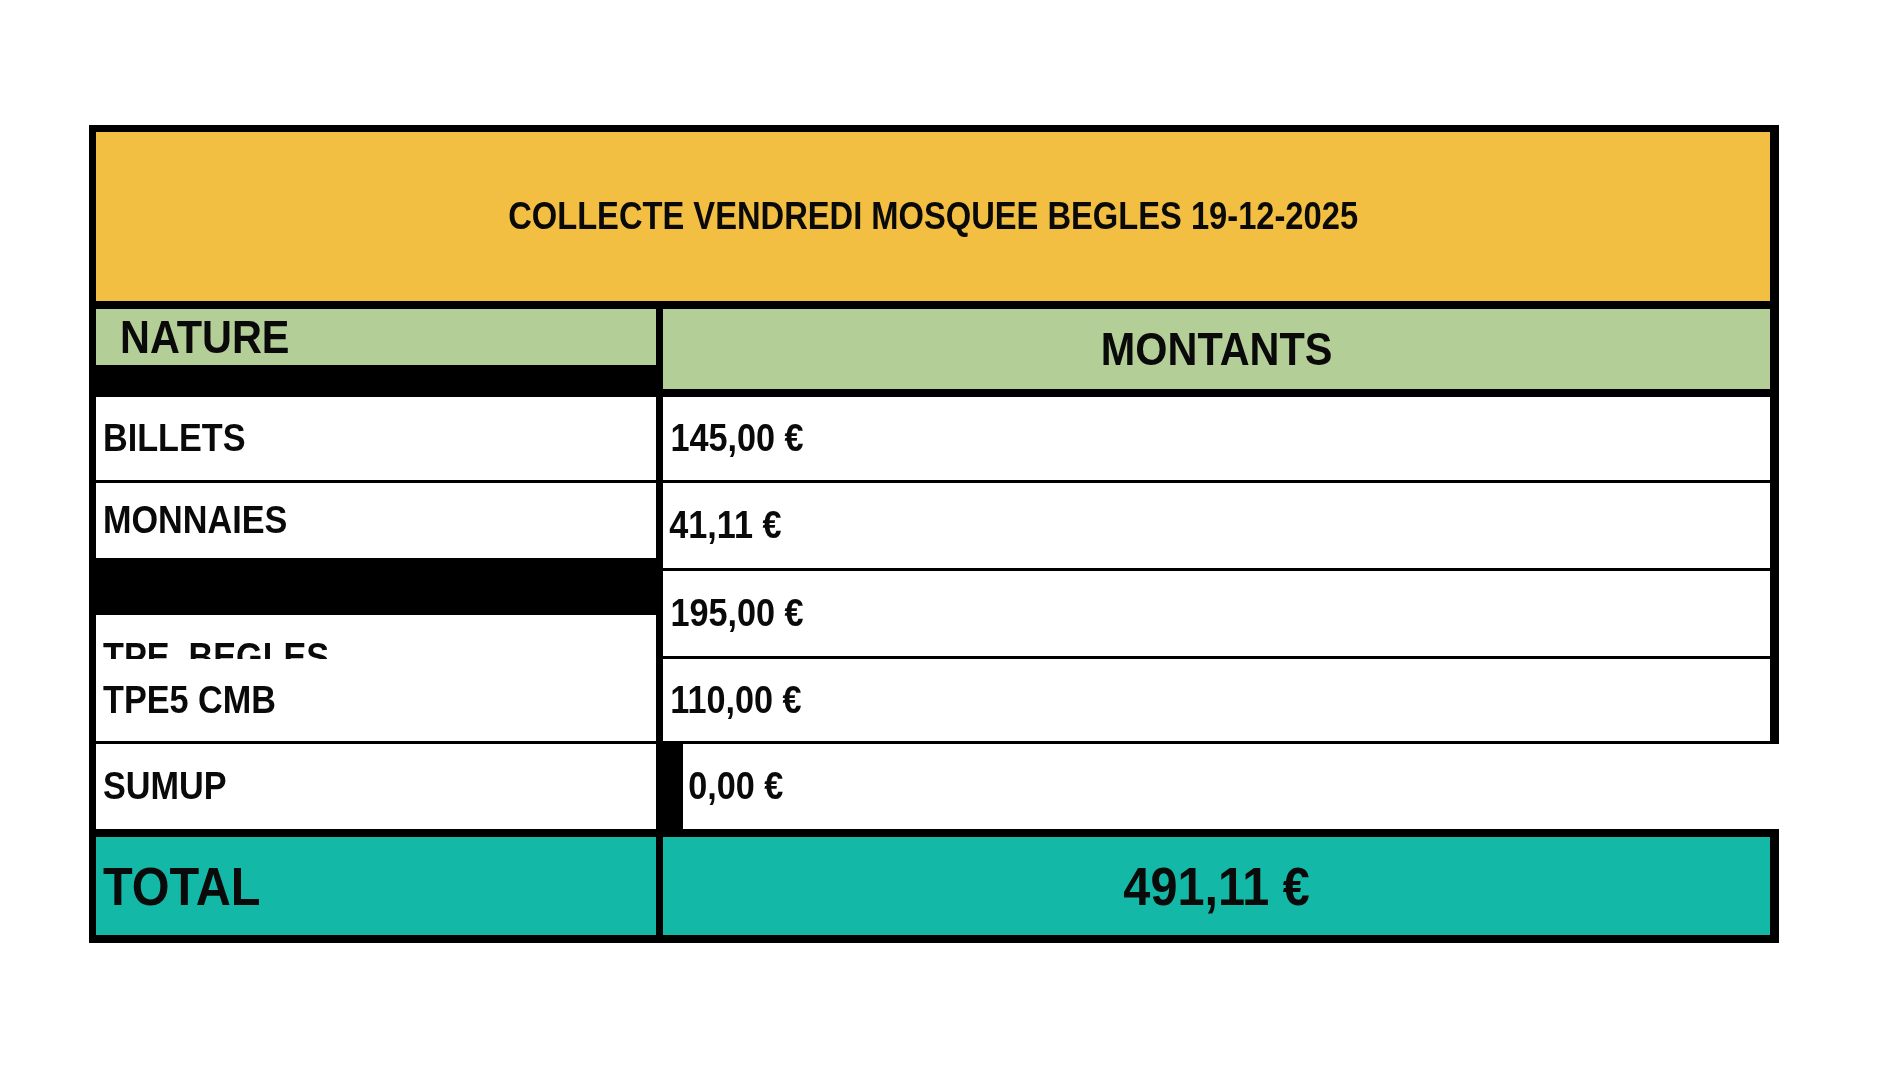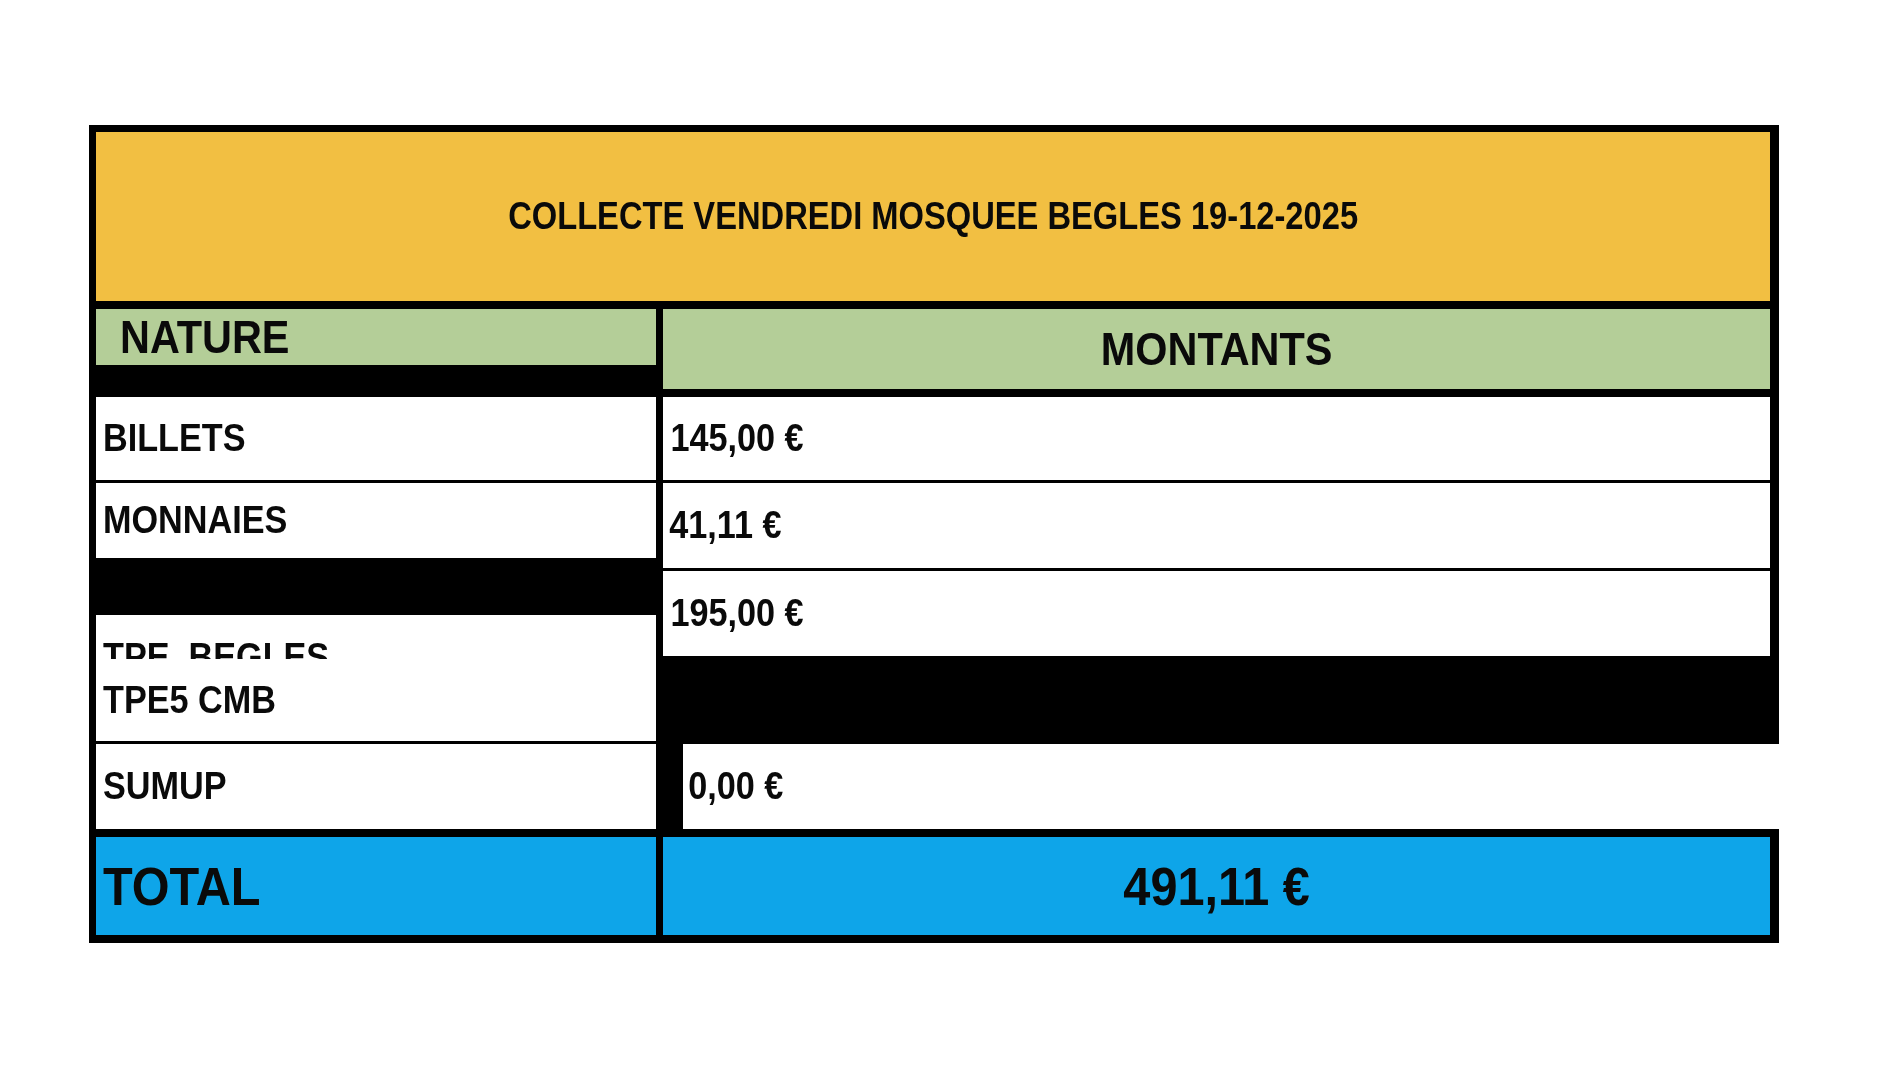--- a/index.html
+++ b/index.html
@@ -10,21 +10,21 @@
   .cell { position:absolute; box-sizing:border-box; display:flex; align-items:center; font-weight:bold; }
   .title { left:7px; top:7px; width:1674px; height:169px; background:#F2BF42;
            justify-content:center; font-size:38px; letter-spacing:0px; }
   .title span { transform:scaleX(0.86); display:inline-block; white-space:nowrap; }
   .hdr { background:#B4CE98; font-size:46px; }
   .hdr-left { left:7px; top:184px; width:560px; height:56px; padding-left:24px; }
   .hdr-right { left:574px; top:184px; width:1107px; height:80px; justify-content:center; }
   .row-left, .row-right { background:#ffffff; font-size:38px; }
   .row-left { left:7px; width:560px; padding-left:7px; }
   .row-right { left:574px; width:1107px; justify-content:flex-start; }
-  .tot { background:#0ea5e9; font-size:54px; }
+  .tot { background:#14b8a6; font-size:54px; }
   .tot-left { left:7px; top:712px; width:560px; height:98px; padding-left:7px; }
   .tot-right { left:574px; top:712px; width:1107px; height:98px; justify-content:center; }
   .sq { display:inline-block; transform:scaleX(0.9); transform-origin:left center; white-space:pre; }
   .sqc { display:inline-block; transform:scaleX(0.9); white-space:pre; }
 </style>
 </head>
 <body>
 
 <div class="table">
   <div class="cell title">
@@ -55,20 +55,23 @@
   <div class="cell row-left" style="top:446px;height:85px;margin-top:44px;">
     <span class="sq">TPE  BEGLES</span>
   </div>
   <div class="cell row-right" style="top:446px;height:85px;">
     <span class="sqc">195,00 €</span>
   </div>
 
   <div class="cell row-left" style="top:534px;height:82px;">
     <span class="sq">TPE5 CMB</span>
   </div>
+  <div class="cell row-right" style="top:534px;height:82px;">
+    <span class="sqc">110,00 €</span>
+  </div>
 
   <div class="cell row-left" style="top:619px;height:85px;">
     <span class="sq">SUMUP</span>
   </div>
   <div class="cell row-right" style="top:619px;height:85px;margin-left:20px;">
     <span class="sqc">0,00 €</span>
   </div>
 
   <div class="cell tot tot-left">
     <span class="sq">TOTAL</span>

